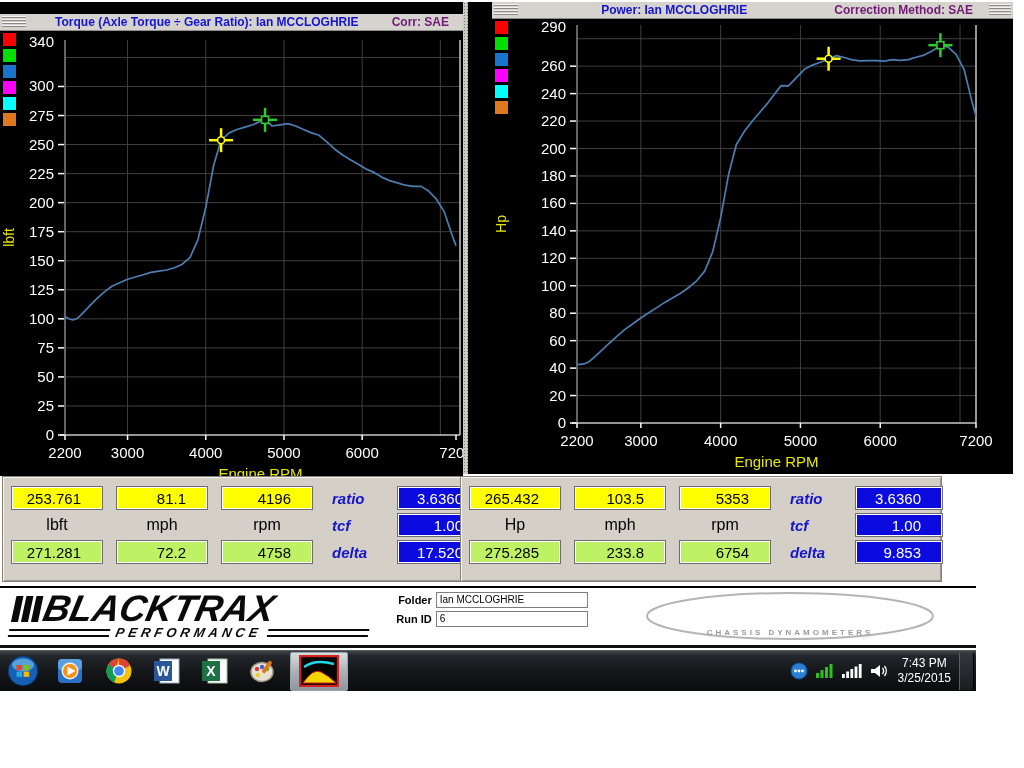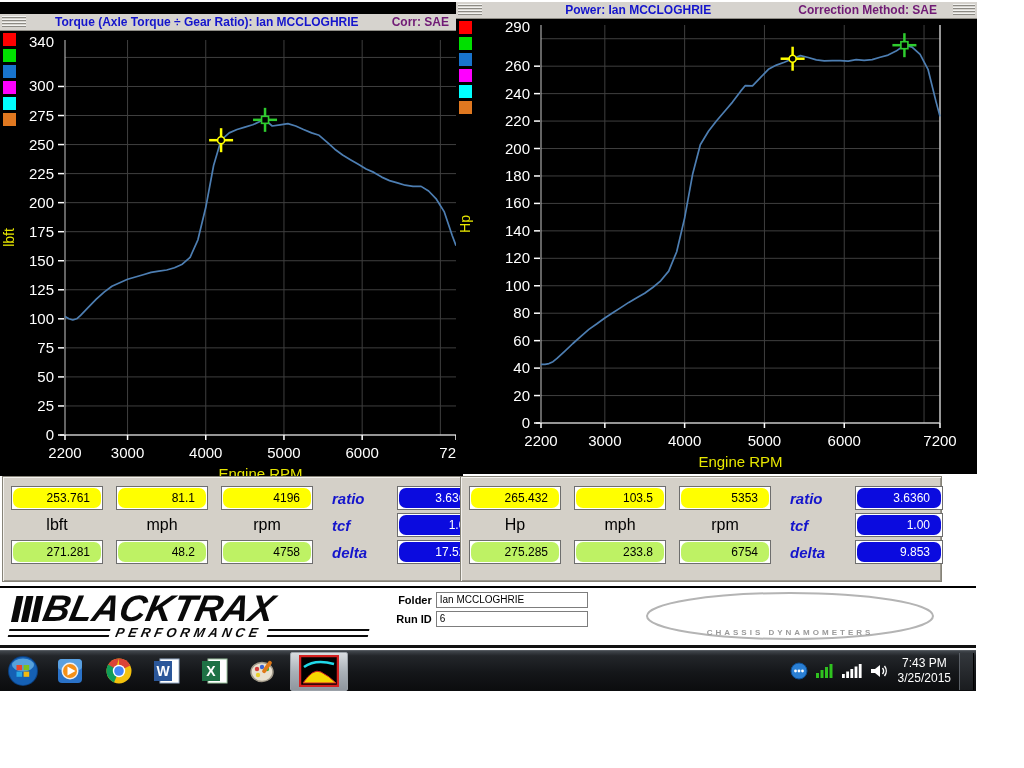--- a/index.html
+++ b/index.html
@@ -2,21 +2,21 @@
 <html><head>
 <meta charset="utf-8">
 <style>
   html,body{margin:0;padding:0;background:#fff;}
   #screen{position:relative;width:1024px;height:768px;background:#ffffff;overflow:hidden;
           font-family:"Liberation Sans", sans-serif;}
   
   #charts-row{position:absolute;left:0;top:2px;width:976px;height:472px;background:#000;}
   .chart-window{position:absolute;top:0;height:472px;background:#000;}
   #torque-window{left:0;width:463px;margin-top:12px;}
-  #power-window{left:456px;width:502px;padding-left:19px;}
+  #power-window{left:492px;width:502px;padding-left:19px;}
   #chart-splitter{position:absolute;left:463px;top:0;width:5px;height:472px;
       background-color:#cfccc6;background-image:radial-gradient(#7a7a74 28%, rgba(0,0,0,0) 30%);
       background-size:3px 3px;}
   .titlebar{position:absolute;left:0;top:0;right:0;height:16px;background:#d6d3ce;
       border-bottom:1px solid #8f8d86;display:flex;align-items:center;}
   .titlebar .grip{height:12px;margin:0 2px;
       background:repeating-linear-gradient(#f2f2f0 0 1px,#8c8a84 1px 2px,#d6d3ce 2px 3px);}
   .grip-l{width:24px;} .grip-r{width:22px;}
   .title-text{flex:1;text-align:center;color:#1414cc;font-weight:bold;font-size:12px;
       white-space:nowrap;overflow:hidden;}
@@ -30,21 +30,21 @@
   .data-panel{position:absolute;top:0;height:106px;background:#d4d0c8;
       border:1px solid #868378;box-shadow:inset 1px 1px 0 #f4f2ee, inset -1px -1px 0 #9a978e;
       box-sizing:border-box;display:grid;
       grid-template-columns:92px 92px 92px 58px 88px;
       grid-template-rows:24px 30px 24px;column-gap:13px;
       padding:9px 0 0 8px;}
   #left-data-panel{left:2px;width:482px;}
   #right-data-panel{left:460px;width:482px;}
   .vbox{border:1px solid #6e6e6e;background:#fff;padding:1px;box-sizing:border-box;height:24px;}
   .vfill{width:100%;height:100%;display:flex;align-items:center;justify-content:flex-end;
-      padding-right:11px;box-sizing:border-box;font-size:12px;color:#000;border-radius:7px;}
+      padding-right:20px;box-sizing:border-box;font-size:15px;color:#000;}
   .vfill.yellow{background:#ffff00;}
   .vfill.green{background:#bef264;}
   .vfill.blue{background:#0b0bdf;color:#fff;}
   .unit-label{align-self:center;text-align:center;font-size:16px;color:#000;}
   .side-label{align-self:center;font-size:15px;font-weight:bold;color:#1414cc;padding-left:6px;font-style:italic;}
   
   #logo-strip{position:absolute;left:0;top:586px;width:976px;height:62px;background:#fff;
       border-top:2px solid #000;border-bottom:3px solid #111;box-sizing:border-box;}
   #blacktrax{position:absolute;left:12px;top:6px;width:360px;transform:skewX(-12deg);}
   #blacktrax-main{display:flex;align-items:center;}
@@ -307,21 +307,21 @@
       <div class="unit-label" style="grid-row:2;grid-column:3">rpm</div>
       <div class="side-label" style="grid-row:2;grid-column:4">tcf</div>
       <div class="vbox" style="grid-row:2;grid-column:5;align-self:center">
           <div class="vfill blue">1.00</div>
         </div>
 
       <div class="vbox" style="grid-row:3">
           <div class="vfill green">271.281</div>
         </div>
       <div class="vbox" style="grid-row:3">
-          <div class="vfill green">48.2</div>
+          <div class="vfill green">72.2</div>
         </div>
       <div class="vbox" style="grid-row:3">
           <div class="vfill green">4758</div>
         </div>
       <div class="side-label" style="grid-row:3;grid-column:4">delta</div>
       <div class="vbox" style="grid-row:3;grid-column:5">
           <div class="vfill blue">17.520</div>
         </div>
     </div>
 

